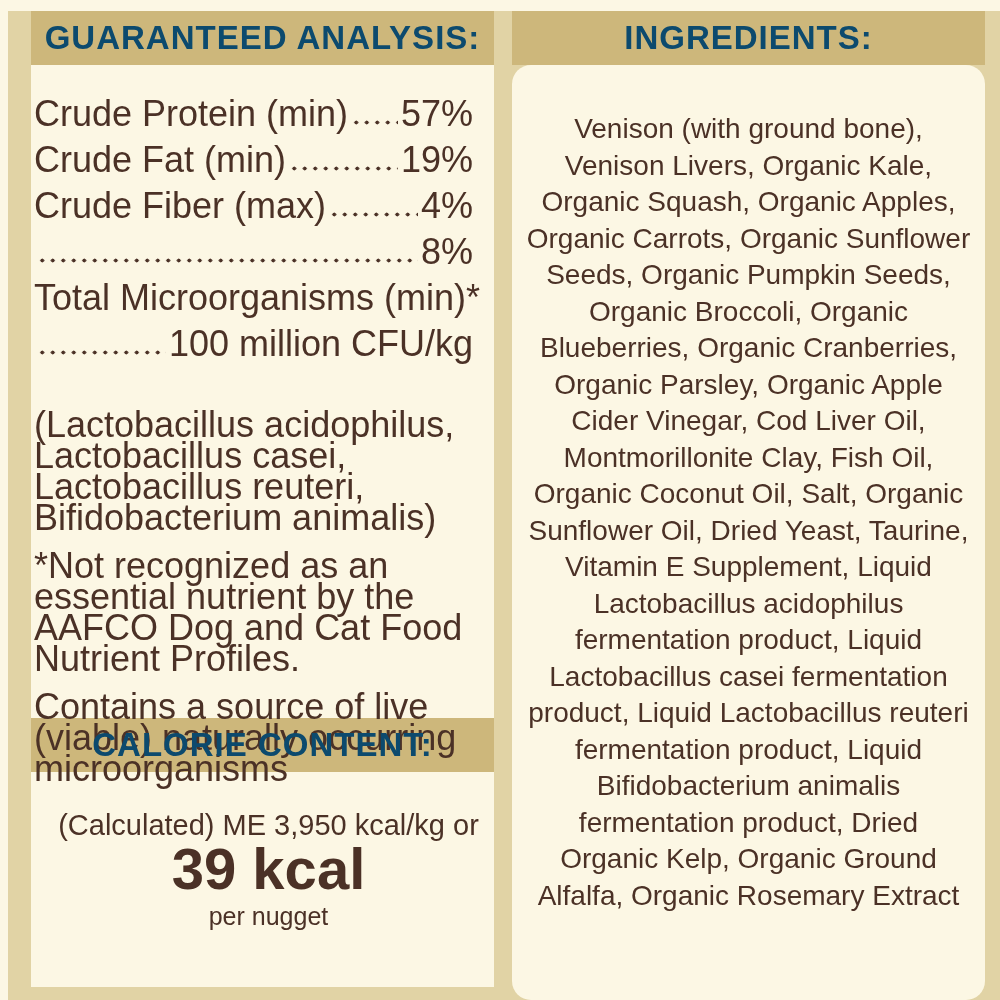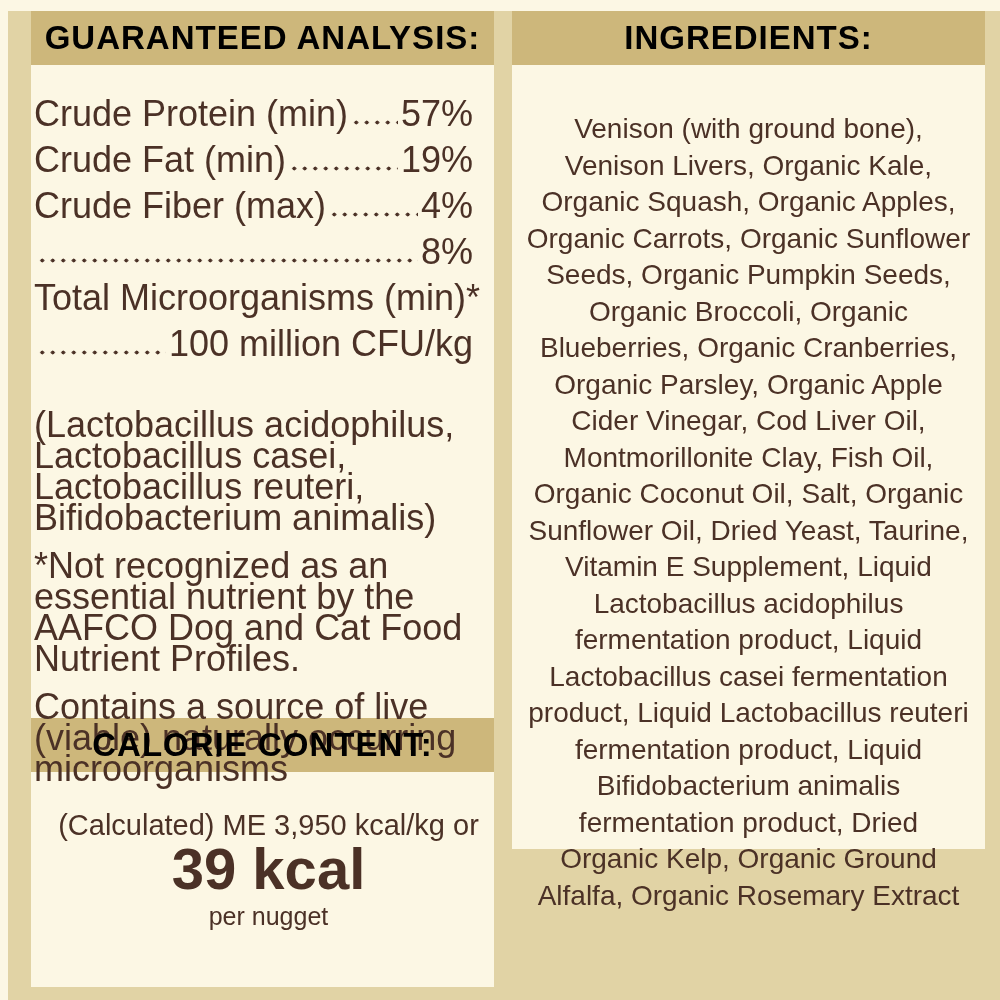--- a/index.html
+++ b/index.html
@@ -34,21 +34,21 @@
 
   .band {
     height: 54px;
     background: #CDB77B;
     display: flex;
     align-items: center;
     justify-content: center;
     font-weight: bold;
     font-size: 33px;
     letter-spacing: 1px;
-    color: #000000;
+    color: #0c4a6e;
   }
   .panel {
     background: #FCF7E4;
     box-sizing: border-box;
     padding-left: 12px;
   }
   .panel-analysis {
     height: 653px;
     padding: 28px 21px 0 3px;
     font-size: 36px;
@@ -88,22 +88,23 @@
     font-size: 58px;
     line-height: 52px;
     font-weight: bold;
   }
   .cal-unit {
     font-size: 25px;
     margin-top: 7px;
   }
 
   .panel-ingredients {
-    height: 784px;
+    height: 935px;
     padding: 46px 14px 0 14px;
+    border-radius: 19px;
   }
   .ing-text {
     margin: 0;
     font-size: 28px;
     line-height: 36.5px;
     text-align: center;
   }
 </style>
 </head>
 <body>

